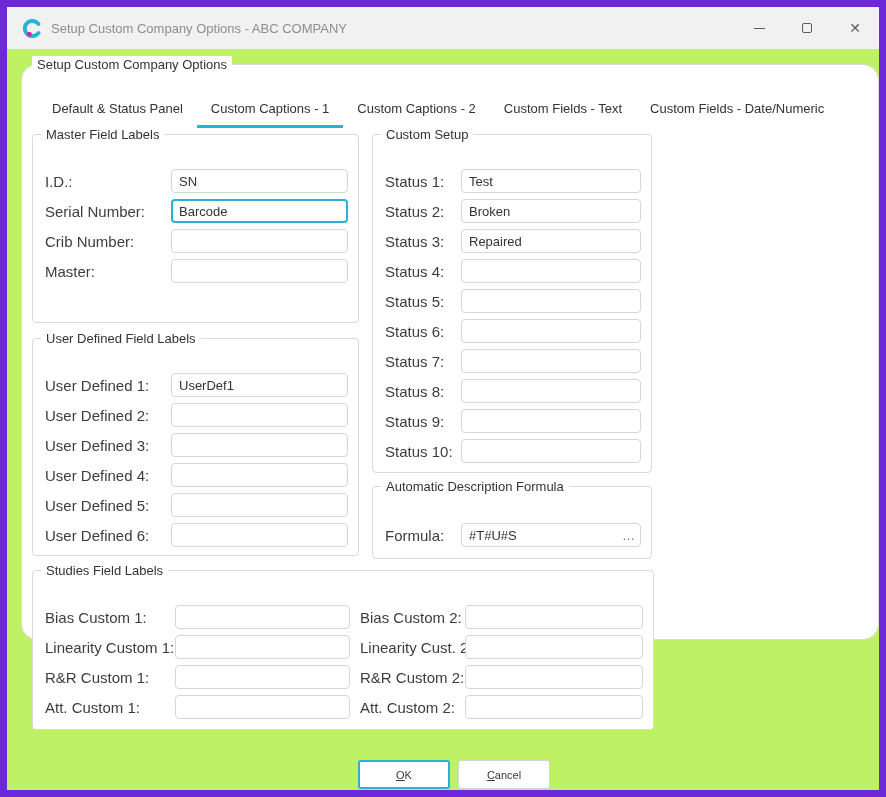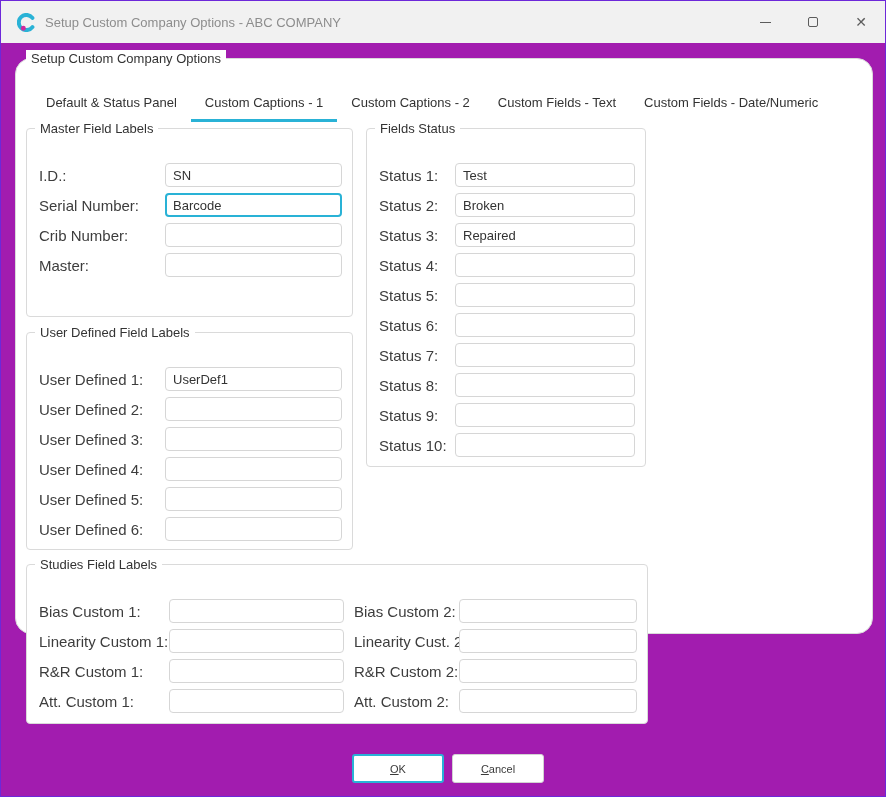--- a/index.html
+++ b/index.html
@@ -1,20 +1,20 @@
 <!DOCTYPE html>
 <html><head>
 <meta charset="utf-8">
 <style>
   :root { --accent:#29b2d6; }
   * { box-sizing:border-box; margin:0; padding:0; }
   html,body { width:886px; height:797px; }
   body { font-family:"Liberation Sans","DejaVu Sans",sans-serif; background:#fff; position:relative; color:#3a3a3a; }
 
-  .window { position:absolute; inset:0; border:1px solid #6d28d9; background:#a21caf; overflow:hidden; }
+  .window { position:absolute; inset:0; border:7px solid #6d28d9; background:#bef264; overflow:hidden; }
 
   .titlebar { position:absolute; top:0; left:0; right:0; height:42px; background:#f1f1f1; display:flex; align-items:center; padding-left:16px; }
   .logo { width:19px; height:19px; margin-right:9px; flex:none; }
   .title-text { font-size:13px; color:#8d8d8d; }
   .win-controls { margin-left:auto; display:flex; height:100%; }
   .win-btn { width:48px; height:100%; display:flex; align-items:center; justify-content:center; background:transparent; border:none; cursor:default; }
   .ic-min { width:11px; height:1px; background:#5c5c5c; display:block; }
   .ic-max { width:10px; height:10px; border:1px solid #5c5c5c; border-radius:2px; display:block; }
   .ic-close { font-size:14px; color:#5c5c5c; line-height:1; }
 
@@ -135,21 +135,21 @@
         <label>User Defined 5:</label>
         <input class="field" value="" style="">
       </div>
       <div class="row">
         <label>User Defined 6:</label>
         <input class="field" value="" style="">
       </div>
     </div>
 
     <div class="group g-status lbl-76">
-      <span class="legend">Fields Status</span>
+      <span class="legend">Custom Setup</span>
       <div class="row">
         <label>Status 1:</label>
         <input class="field" value="Test" style="">
       </div>
       <div class="row">
         <label>Status 2:</label>
         <input class="field" value="Broken" style="">
       </div>
       <div class="row">
         <label>Status 3:</label>
@@ -178,20 +178,30 @@
       <div class="row">
         <label>Status 9:</label>
         <input class="field" value="" style="">
       </div>
       <div class="row">
         <label>Status 10:</label>
         <input class="field" value="" style="">
       </div>
     </div>
 
+    <div class="group g-formula lbl-76">
+      <span class="legend">Automatic Description Formula</span>
+      <div class="row">
+        <label>Formula:</label>
+        <div class="input-wrap">
+          <input class="field" value="#T#U#S" style="">
+          <button class="dots-btn"><span>…</span></button>
+        </div>
+      </div>
+    </div>
 
     <div class="group g-studies">
       <span class="legend">Studies Field Labels</span>
       <div class="studies-row">
         <div class="half half-l">
           <label>Bias Custom 1:</label>
           <input class="field" value="" style="">
         </div>
         <div class="half half-r">
           <label>Bias Custom 2:</label>

